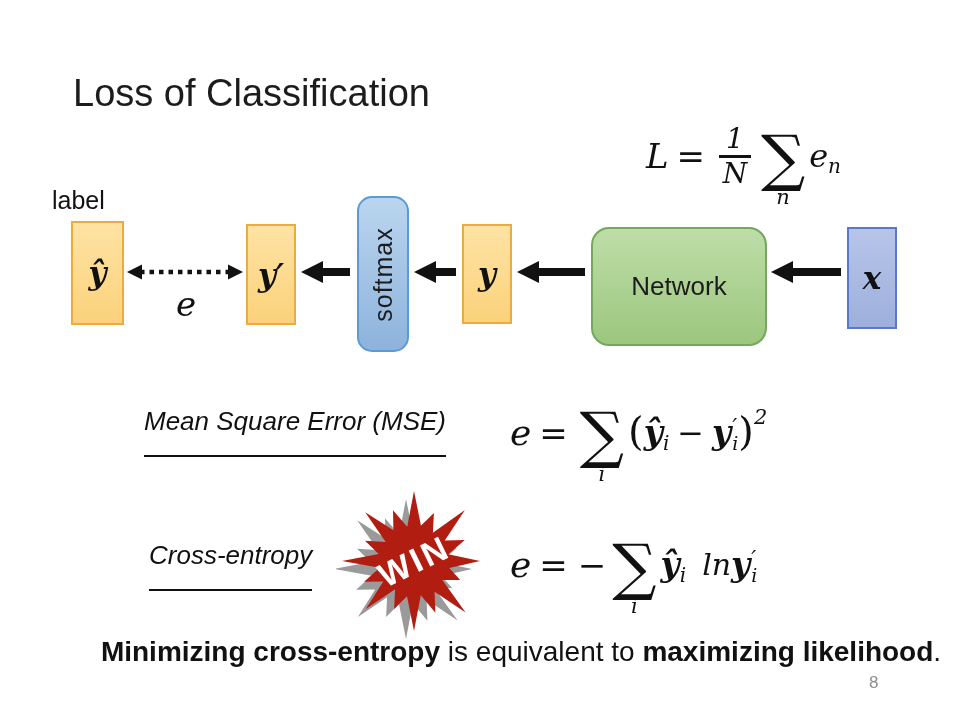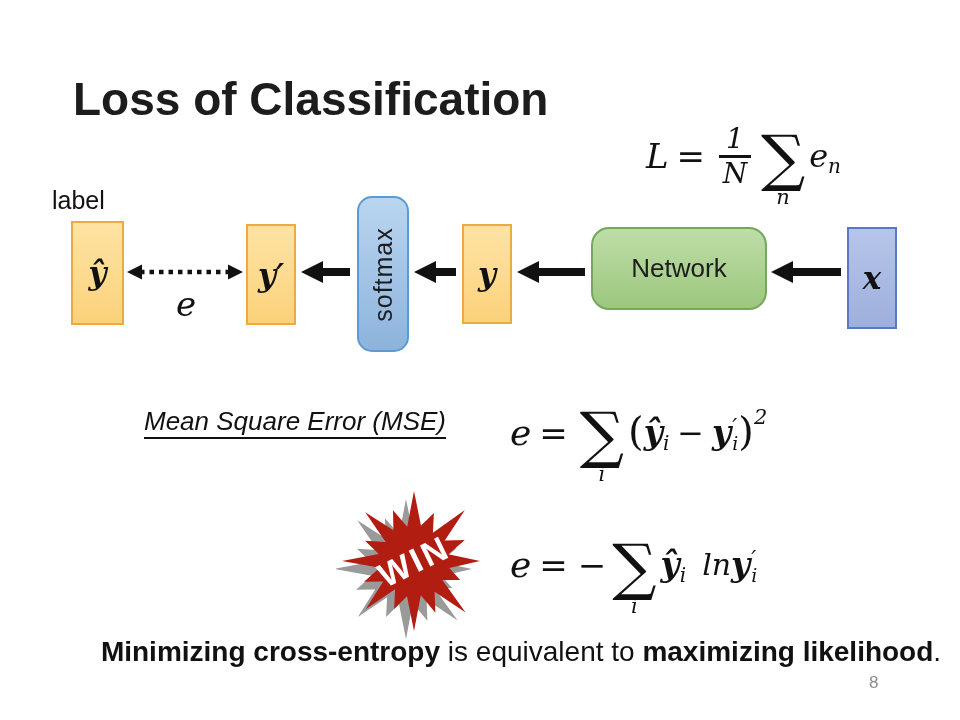--- a/index.html
+++ b/index.html
@@ -1,21 +1,21 @@
 <!DOCTYPE html>
 <html><head>
 <meta charset="utf-8">
 <style>
   html,body{margin:0;padding:0;background:#fff;}
   .slide{
     position:relative;width:960px;height:720px;background:#ffffff;overflow:hidden;
     font-family:"Liberation Sans",sans-serif;color:#1f1f1f;
   }
   
-  .title{position:absolute;left:73px;top:72px;font-size:46px;font-weight:700;
+  .title{position:absolute;left:73px;top:72px;font-size:38px;font-weight:400;
          letter-spacing:0px;color:#1c1c1c;white-space:nowrap;}
   
   .math{position:absolute;display:flex;align-items:center;
         font-family:"DejaVu Serif",serif;font-style:italic;color:#111;}
   .math .op{font-style:normal;padding:0 8px;}
   .math .var{font-weight:bold;}
   .sigma-wrap{display:flex;flex-direction:column;align-items:center;
               margin:0 4px;transform:translateY(12px);}
   .sigma{font-style:normal;font-size:62px;line-height:58px;}
   .sigma-sub{font-style:italic;font-size:21px;line-height:20px;margin-top:0px;}
@@ -38,21 +38,21 @@
   .soft{background:linear-gradient(180deg,#bad5ef 0%,#8db3dc 100%);border:2px solid #5b9bd5;border-radius:15px;}
   .soft .vtext{transform:rotate(-90deg);font-size:25px;letter-spacing:1px;color:#1c1c1c;white-space:nowrap;}
   .net{background:linear-gradient(180deg,#bedda8 0%,#9cc77e 100%);border:2px solid #74a85c;border-radius:18px;}
   .net .ntext{font-size:26px;color:#1c1c1c;}
   .xb{background:linear-gradient(180deg,#b7c5e9 0%,#9dafdc 100%);border:2px solid #5a78c6;}
   .e-label{position:absolute;left:176px;top:284px;font-family:"DejaVu Serif",serif;
            font-style:italic;font-size:34px;color:#111;}
   .overlay{position:absolute;left:0;top:0;pointer-events:none;}
   
   .heading{position:absolute;font-size:26px;font-style:italic;font-weight:500;
-           color:#111;border-bottom:2px solid #111;padding-bottom:0;white-space:nowrap;}
+           color:#111;border-bottom:2px solid #111;padding-bottom:18px;white-space:nowrap;}
   
   .win{position:absolute;left:336px;top:488px;}
   
   .footer{position:absolute;left:0;width:960px;top:636px;text-align:center;
           font-size:28px;color:#111;white-space:nowrap;margin-left:41px;}
   .footer b{font-weight:bold;}
   .page-num{position:absolute;left:869px;top:673px;font-size:17px;color:#8c8c8c;}
 </style>
 </head>
 <body>
@@ -89,21 +89,21 @@
   </div>
 
   <div class="box soft" style="left:357px;top:196px;width:52px;height:156px;">
     <span class="vtext">softmax</span>
   </div>
 
   <div class="box orange" style="left:462px;top:224px;width:50px;height:100px;">
     <span class="bvar">y</span>
   </div>
 
-  <div class="box net" style="left:591px;top:227px;width:176px;height:83px;">
+  <div class="box net" style="left:591px;top:227px;width:176px;height:119px;">
     <span class="ntext">Network</span>
   </div>
 
   <div class="box xb" style="left:847px;top:227px;width:50px;height:102px;">
     <span class="bvar">x</span>
   </div>
 
   <svg class="overlay" width="960" height="720" viewBox="0 0 960 720">
 
     <g>
@@ -148,20 +148,21 @@
     <span class="op" style="font-size:32px;">−</span>
     <span class="var" style="font-size:33px;">y</span>
     <span class="pstack">
       <span class="pr">′</span>
       <span class="pi">i</span>
     </span>
     <span class="paren">)</span>
     <span class="sup2">2</span>
   </div>
 
+  <div class="heading" style="left:149px;top:540px;">Cross-entropy</div>
 
   <svg class="win" width="156" height="152" viewBox="0 0 156 150">
     <polygon id="win-star-shadow" fill="#9a9a9a" transform="translate(-8,8)" points="78.0,2.0 85.0,36.7 97.9,24.0 96.9,43.7 128.9,21.1 108.8,51.4 128.8,51.0 112.3,65.2 144.0,72.0 113.3,79.0 124.2,91.1 106.3,90.9 129.6,123.6 98.6,102.8 99.4,123.7 84.8,106.3 78.0,142.0 71.0,107.3 58.1,120.0 59.1,100.3 29.9,120.1 47.2,92.6 28.1,92.7 43.7,78.8 6.0,72.0 42.7,65.0 29.0,51.7 49.7,53.1 29.2,23.2 57.4,41.2 57.0,21.2 71.2,37.7"></polygon>
     <polygon id="win-star" fill="#b21d12" points="78.0,2.0 85.0,36.7 97.9,24.0 96.9,43.7 128.9,21.1 108.8,51.4 128.8,51.0 112.3,65.2 144.0,72.0 113.3,79.0 124.2,91.1 106.3,90.9 129.6,123.6 98.6,102.8 99.4,123.7 84.8,106.3 78.0,142.0 71.0,107.3 58.1,120.0 59.1,100.3 29.9,120.1 47.2,92.6 28.1,92.7 43.7,78.8 6.0,72.0 42.7,65.0 29.0,51.7 49.7,53.1 29.2,23.2 57.4,41.2 57.0,21.2 71.2,37.7"></polygon>
     <text x="78" y="84" text-anchor="middle" transform="rotate(-26 78 72)" font-family="Liberation Sans, sans-serif" font-size="34" font-weight="bold" fill="#ffffff" letter-spacing="3">WIN</text>
   </svg>
 
   <div class="math" style="left:510px;top:512px;height:105px;font-size:34px;">
     <span style="font-size:36px;">e</span>
     <span class="op">=</span>

